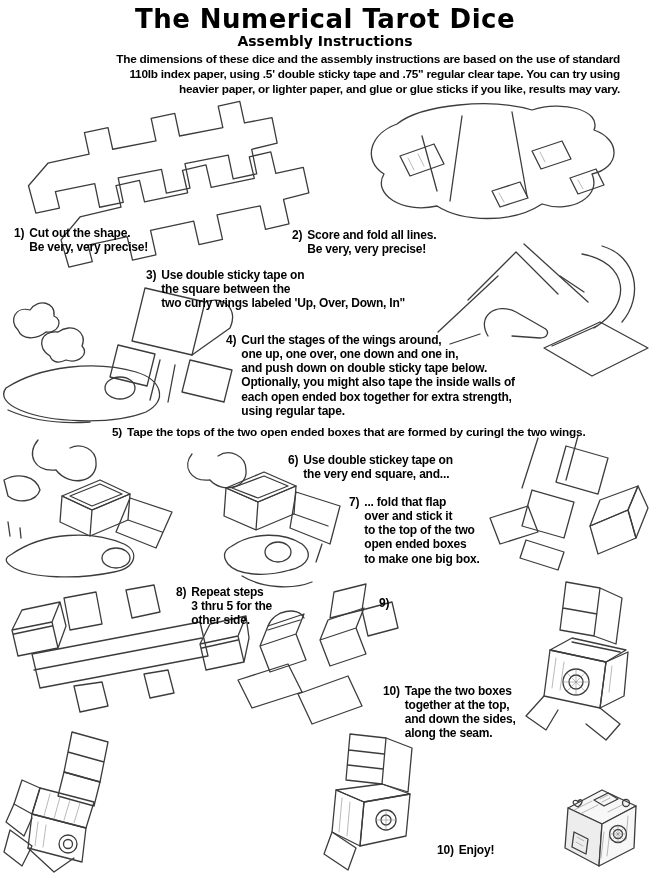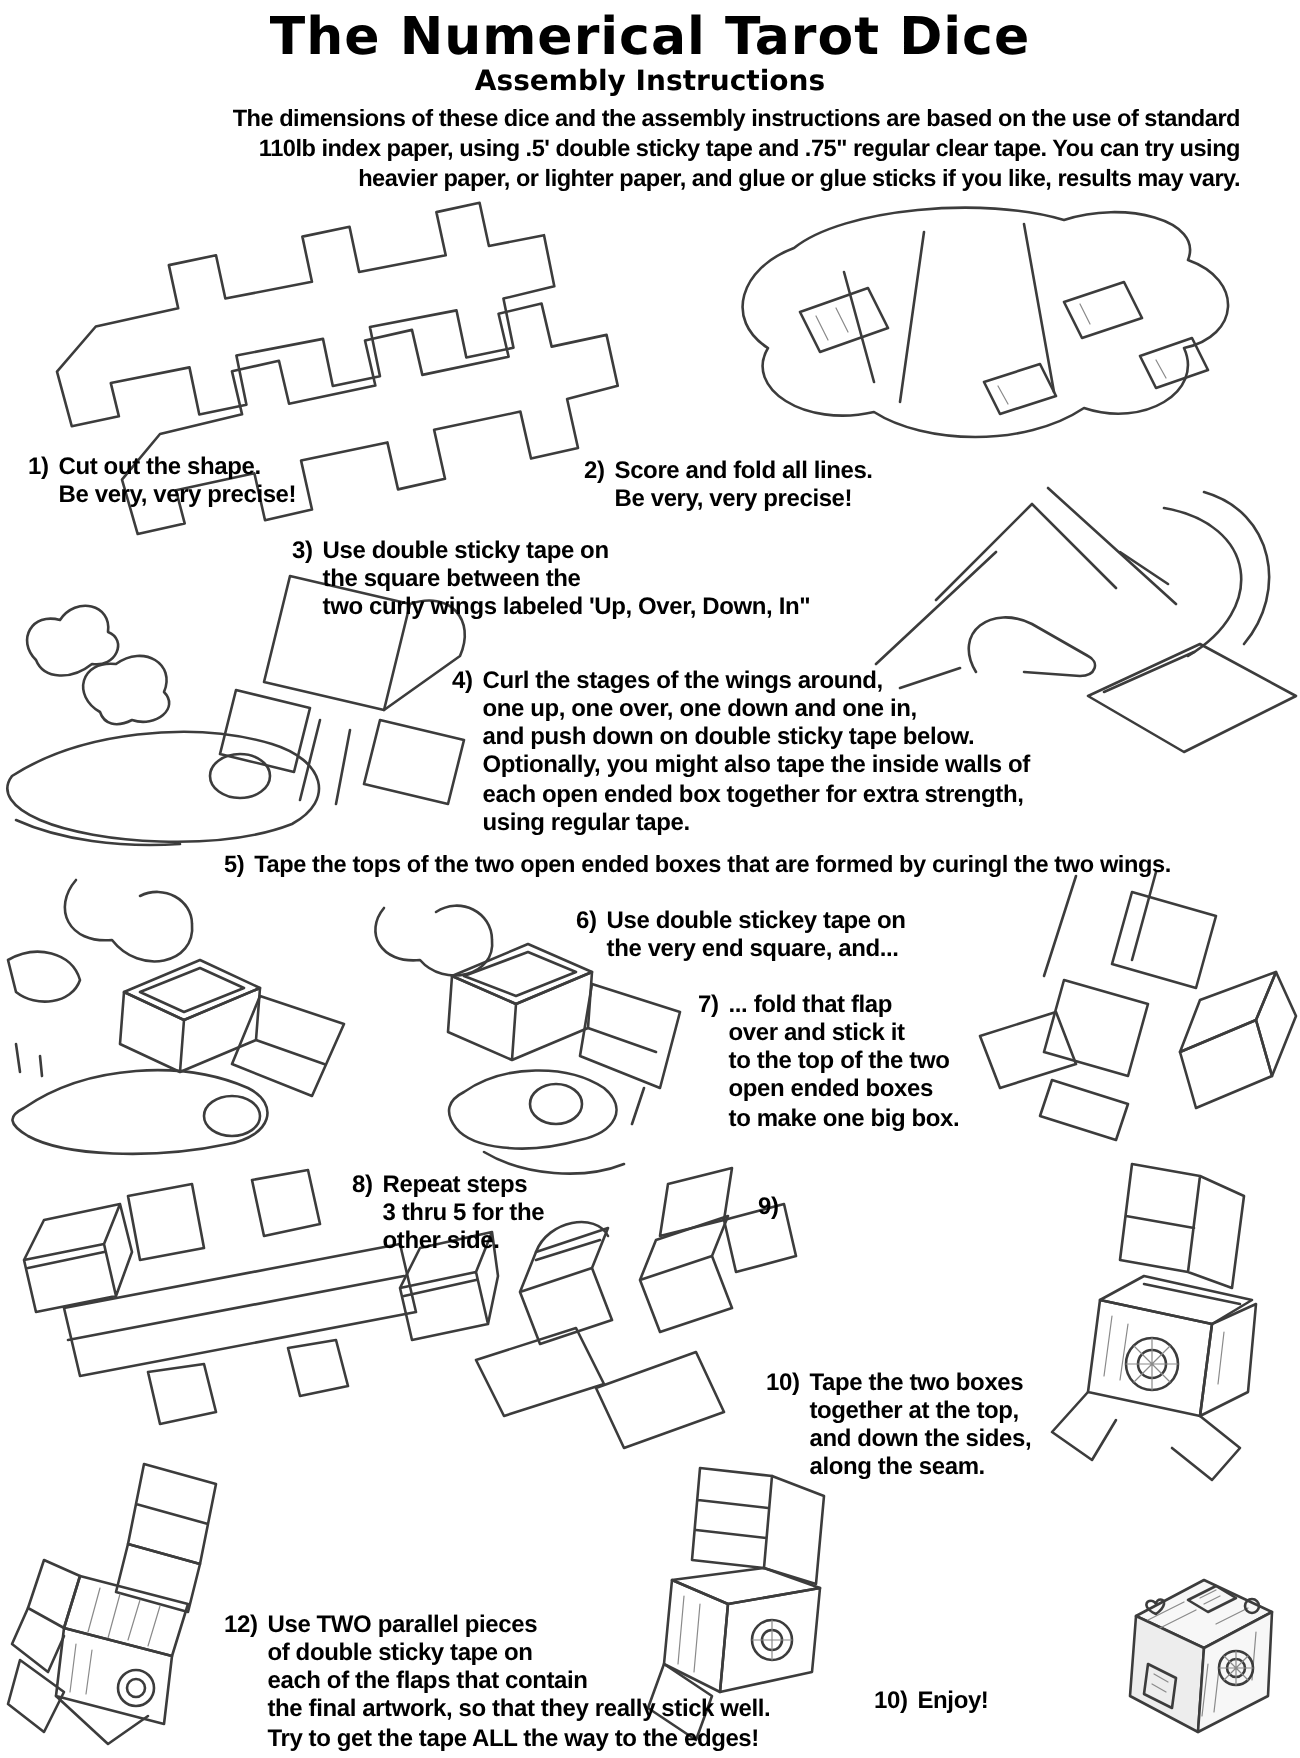--- a/index.html
+++ b/index.html
@@ -245,26 +245,18 @@
   <div class="step" style="left:379px;top:596px">
     <span class="num">9)</span>
   </div>
   <div class="step" style="left:383px;top:684px">
     <span class="num">10)</span>
     <span class="txt">Tape the two boxes
 together at the top,
 and down the sides,
 along the seam.</span>
   </div>
-  <div class="step" style="left:112px;top:805px">
-    <span class="num">12)</span>
-    <span class="txt">Use TWO parallel pieces
-of double sticky tape on
-each of the flaps that contain
-the final artwork, so that they really stick well.
-Try to get the tape ALL the way to the edges!</span>
-  </div>
   <div class="step" style="left:437px;top:843px">
     <span class="num">10)</span>
     <span class="txt">Enjoy!</span>
   </div>
 
 </div>
 
 </body></html>

